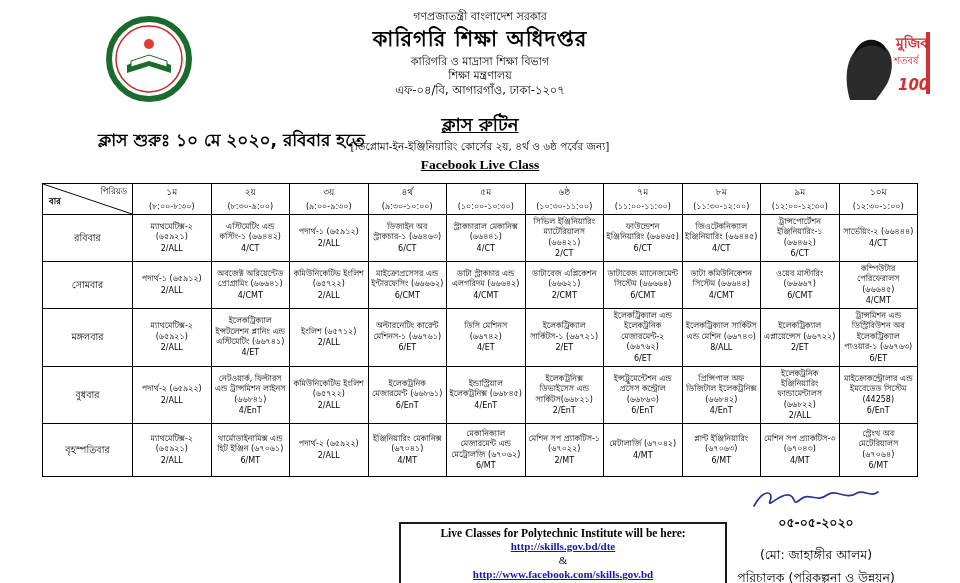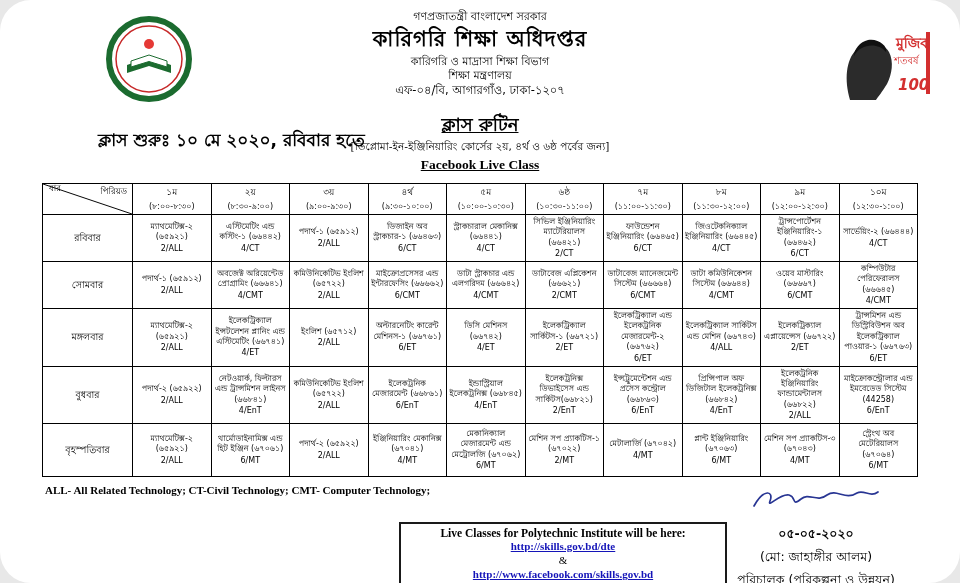--- a/index.html
+++ b/index.html
@@ -1,17 +1,17 @@
 <!DOCTYPE html>
 <html><head>
 <meta charset="utf-8">
 <style>
   html,body{margin:0;padding:0;background:#e8e8e8;}
   .page{position:relative;width:960px;height:583px;background:#ffffff;color:#000;
-        font-family:"DejaVu Sans",sans-serif;overflow:hidden;margin:0 auto;border-radius:31px;}
+        font-family:"DejaVu Sans",sans-serif;overflow:hidden;margin:0 auto;}
 
   
   .gov-header{position:absolute;top:10px;left:0;width:100%;text-align:center;line-height:1.3;}
   .gov-line1{font-size:11px;}
   .gov-title{font-size:21px;font-weight:bold;letter-spacing:1px;margin:2px 0 1px;}
   .gov-line3{font-size:11px;}
   .gov-line4{font-size:11px;}
   .gov-line5{font-size:11.5px;}
 
   .logo-left{position:absolute;left:106px;top:16px;width:86px;height:86px;}
@@ -32,21 +32,21 @@
                 table-layout:fixed;padding-left:14px;}
   table.routine col.daycol{width:90px;}
   table.routine th,table.routine td{border:1px solid #000;padding:1px 2px;text-align:center;
                 vertical-align:middle;font-weight:normal;}
   table.routine thead tr{height:31px;}
   .p-label{font-size:9px;}
   .p-time{font-size:8px;}
   th.corner{position:relative;padding:0;}
   th.corner svg.diag{position:absolute;left:0;top:0;width:100%;height:100%;}
   .corner-top{position:absolute;top:1px;right:5px;font-size:8.5px;}
-  .corner-bottom{position:absolute;bottom:18px;left:6px;font-size:8.5px;}
+  .corner-bottom{position:absolute;bottom:5px;left:6px;font-size:8.5px;font-weight:bold;}
   tbody th.day{font-size:9.5px;}
   tbody td{font-size:8px;line-height:1.3;}
   tbody tr:nth-child(1){height:47px;}
   tbody tr:nth-child(2){height:47px;}
   tbody tr:nth-child(3){height:58px;}
   tbody tr:nth-child(4){height:57px;}
   tbody tr:nth-child(5){height:53px;}
   td .group{margin-top:1px;}
 
   
@@ -54,22 +54,22 @@
           font-weight:bold;font-size:11px;line-height:1.4;}
   .live-box{position:absolute;top:522px;left:399px;width:316px;border:2px solid #1a1a1a;
             background:#fff;text-align:center;padding:3px 4px 4px;}
   .live-box .lb-title{font-family:"Liberation Serif",serif;font-weight:bold;font-size:11.5px;}
   .live-box a{font-family:"Liberation Serif",serif;font-weight:bold;font-size:11px;
               color:#1414b8;text-decoration:underline;display:block;line-height:1.35;}
   .live-box .amp{font-family:"Liberation Serif",serif;font-size:11px;line-height:1.2;}
 
   .sign-block{position:absolute;top:484px;right:18px;width:252px;text-align:center;}
   .sign-svg{display:block;margin:0 auto;}
-  .sign-date{font-size:12.5px;font-weight:bold;margin-top:11px;}
-  .sign-name{font-size:12.5px;margin-top:3px;}
+  .sign-date{font-size:12.5px;font-weight:bold;margin-top:0px;}
+  .sign-name{font-size:12.5px;margin-top:12px;}
   .sign-desg{font-size:12.5px;margin-top:3px;}
 </style>
 </head>
 <body>
 
 <div class="page">
 
   <div class="logo-left">
     <svg viewBox="0 0 86 86" width="86" height="86">
       <circle cx="43" cy="43" r="40" fill="#ffffff" stroke="#1b6b2f" stroke-width="6"></circle>
@@ -282,21 +282,21 @@
           <td>
             <div class="course">ইলেকট্রিক্যাল সার্কিটস-১ (৬৬৭২১)</div>
             <div class="group">2/ET</div>
           </td>
           <td>
             <div class="course">ইলেকট্রিক্যাল এন্ড ইলেকট্রনিক মেজারমেন্ট-২ (৬৬৭৬২)</div>
             <div class="group">6/ET</div>
           </td>
           <td>
             <div class="course">ইলেকট্রিক্যাল সার্কিটস এন্ড মেশিন (৬৬৭৪৩)</div>
-            <div class="group">4/ALL</div>
+            <div class="group">8/ALL</div>
           </td>
           <td>
             <div class="course">ইলেকট্রিক্যাল এপ্লায়েন্সেস (৬৬৭২২)</div>
             <div class="group">2/ET</div>
           </td>
           <td>
             <div class="course">ট্রান্সমিশন এন্ড ডিস্ট্রিবিউশন অব ইলেকট্রিক্যাল পাওয়ার-১ (৬৬৭৬৩)</div>
             <div class="group">6/ET</div>
           </td>
         </tr>
@@ -383,21 +383,20 @@
           </td>
           <td>
             <div class="course">স্ট্রেংথ অব মেটেরিয়ালস (৬৭০৬৪)</div>
             <div class="group">6/MT</div>
           </td>
         </tr>
       </tbody>
   </table>
 
   <div class="legend">
-    <div>ALL- All Related Technology; CT-Civil Technology; CMT- Computer Technology;</div>
   </div>
 
   <div class="live-box">
     <div class="lb-title">Live Classes for Polytechnic Institute will be here:</div>
     <a href="#">http://skills.gov.bd/dte</a>
     <div class="amp">&amp;</div>
     <a href="#">http://www.facebook.com/skills.gov.bd</a>
   </div>
 
   <div class="sign-block">

